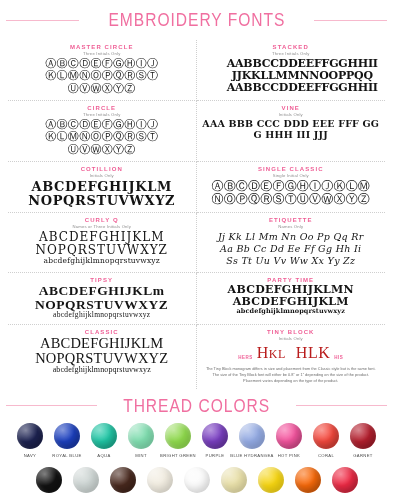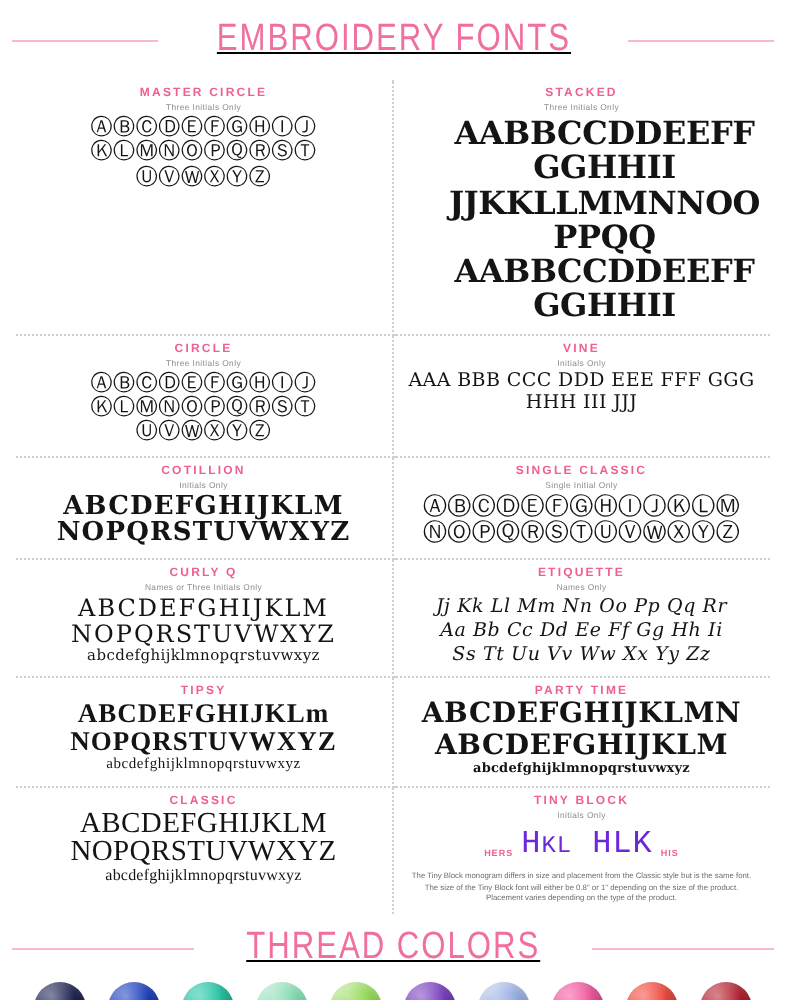--- a/index.html
+++ b/index.html
@@ -11,21 +11,20 @@
     position:relative;
   }
 
   
   .banner{
     display:flex;align-items:center;justify-content:center;
     gap:10px;
     width:100%;
     box-sizing:border-box;
     padding:0 6px;
-    text-decoration:underline;
   }
   .banner .rule{
     flex:1 1 auto;height:1px;background:#f7b9cd;
   }
   .banner .banner-title{
     font-family:"Liberation Sans Narrow","Liberation Sans",sans-serif;
     font-size:19px;
     letter-spacing:1.2px;
     color:#f06fa0;
     font-weight:400;
@@ -69,46 +68,46 @@
     color:#8d8d8d;
     margin:0 0 2px 0;
   }
   .f-spec{
     color:#141414;
     line-height:1.08;
     word-break:break-all;
     margin:0;
   }
   .sp-circleglyph{font-family:"DejaVu Sans",sans-serif;font-size:11px;letter-spacing:.3px;line-height:1.12;}
-  .sp-stacked{font-family:"DejaVu Serif",serif;font-weight:700;font-size:16px;letter-spacing:-.2px;line-height:1.08;margin-left:23px;}
-  .sp-vine{font-family:"DejaVu Serif",serif;font-weight:400;font-size:9.5px;letter-spacing:.2px;line-height:1.15;}
+  .sp-stacked{font-family:"DejaVu Serif",serif;font-weight:700;font-size:11px;letter-spacing:-.2px;line-height:1.08;margin-left:23px;}
+  .sp-vine{font-family:"DejaVu Serif",serif;font-weight:700;font-size:9.5px;letter-spacing:.2px;line-height:1.15;}
   .sp-slab{font-family:"DejaVu Serif",serif;font-weight:700;font-size:13px;letter-spacing:.6px;line-height:1.05;}
   .sp-ring{font-family:"DejaVu Sans",sans-serif;font-size:12px;letter-spacing:.2px;line-height:1.1;}
   .sp-curly{font-family:"DejaVu Serif",serif;font-size:12px;letter-spacing:1px;line-height:1.08;}
   .sp-curly-lc{font-family:"DejaVu Serif",serif;font-size:7.5px;letter-spacing:.2px;}
   .sp-script{font-family:"DejaVu Serif",serif;font-style:italic;font-size:9.5px;letter-spacing:.3px;line-height:1.25;}
   .sp-tipsy{font-family:"Liberation Serif",serif;font-weight:700;font-size:13.5px;letter-spacing:.5px;line-height:1.02;}
   .sp-tipsy-lc{font-family:"Liberation Serif",serif;font-size:7.5px;letter-spacing:.3px;}
-  .sp-party{font-family:"DejaVu Serif",serif;font-weight:700;font-size:14px;letter-spacing:.3px;line-height:1.08;}
+  .sp-party{font-family:"DejaVu Serif",serif;font-weight:700;font-size:11px;letter-spacing:.3px;line-height:1.08;}
   .sp-party-lc{font-family:"DejaVu Serif",serif;font-weight:700;font-size:6.5px;letter-spacing:.1px;}
   .sp-classic{font-family:"Liberation Serif",serif;font-size:14.5px;letter-spacing:.2px;line-height:1.02;}
   .sp-classic-lc{font-family:"Liberation Serif",serif;font-size:8px;letter-spacing:.1px;}
 
   
   .tiny-row{
     display:flex;align-items:flex-end;justify-content:center;
     gap:4px;margin:3px 0 4px 0;
   }
   .tiny-tag{
     font-size:4.5px;font-weight:700;color:#ef5e95;letter-spacing:.5px;
     padding-bottom:2px;
   }
   .tiny-mono{
-    font-family:Liberation Mono, monospace;
-    color:#6d28d9;letter-spacing:.5px;
+    font-family:Liberation Serif, serif;
+    color:#b91c1c;letter-spacing:.5px;
   }
   .tiny-hers{font-size:12px;}
   .tiny-hers .big{font-size:16px;}
   .tiny-his{font-size:16px;margin-left:6px;}
   .tiny-note{
     font-size:3.9px;line-height:1.5;color:#6d6d6d;
     padding:0 6px;margin:0;
   }
 
   

